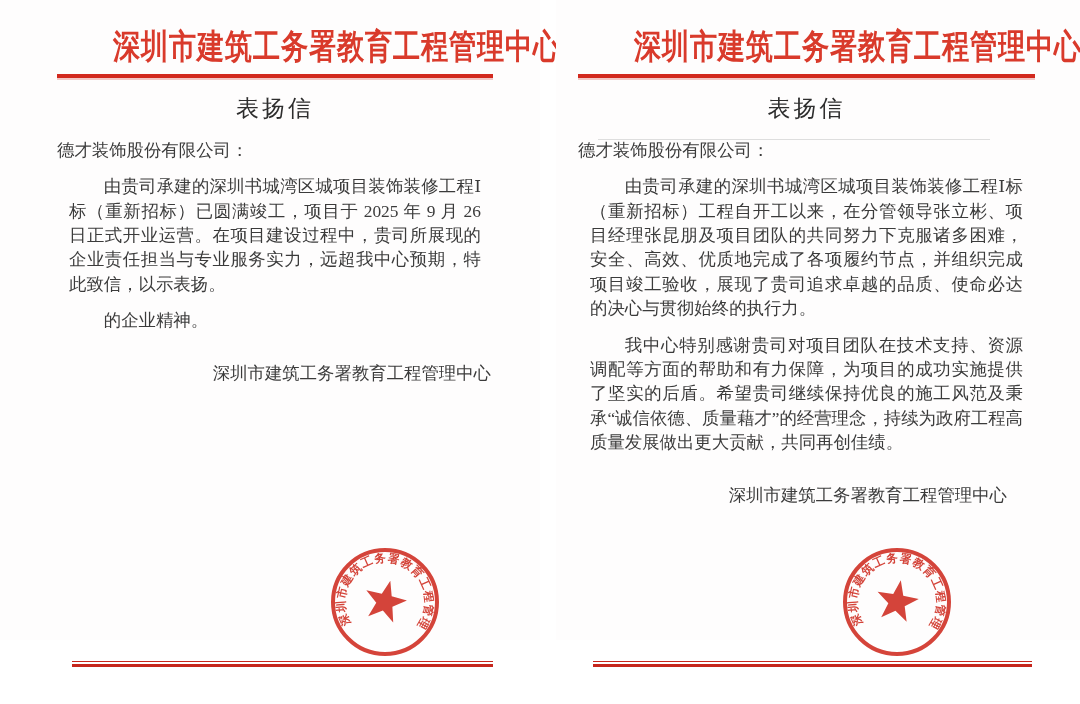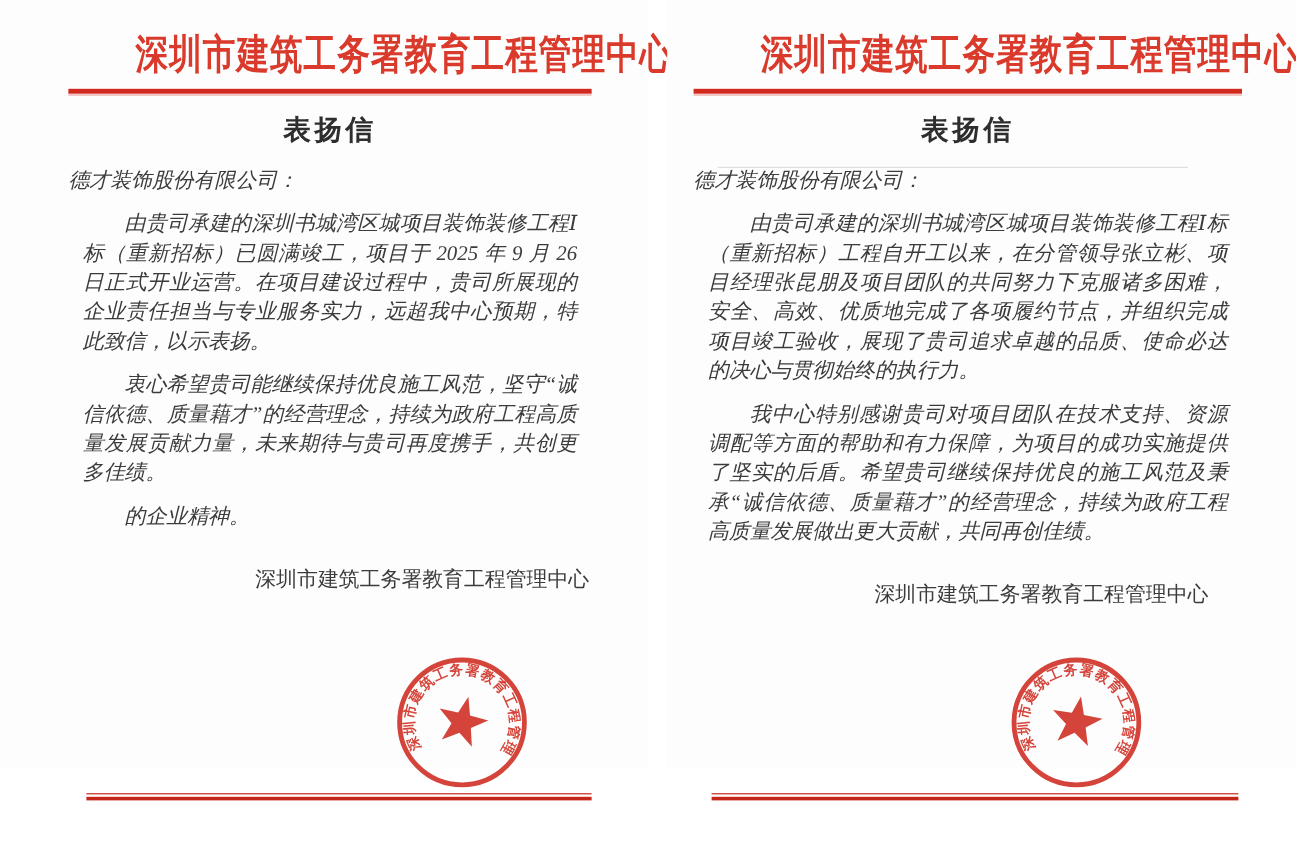--- a/index.html
+++ b/index.html
@@ -19,26 +19,26 @@
   .org{
     display:inline-block;font-size:34px;font-weight:bold;line-height:1.2;
     color:#d93a2b;letter-spacing:1px;
     transform:scaleX(0.8);transform-origin:center;
   }
   .header-rule{
     height:4px;background:#d2291e;margin-top:6px;
     box-shadow:0 2px 0 rgba(210,41,30,0.25);
   }
   .letter-title{
-    margin-top:15px;text-align:center;font-size:23px;font-weight:bold;
+    margin-top:15px;text-align:center;font-size:23px;font-weight:normal;
     color:#2e2e2e;letter-spacing:3px;position:relative;z-index:2;
   }
   .body-block{
     margin-top:14px;font-size:17.4px;line-height:24.4px;color:#3b3b3b;
-    text-align:justify;position:relative;z-index:1;font-style:italic;
+    text-align:justify;position:relative;z-index:1;
   }
   .salutation{margin:0;}
   p.para{margin:12px;text-indent:2em;}
   .sign-block{margin-top:28px;font-size:17.4px;line-height:24.4px;color:#3b3b3b;}
   .sig{text-align:right;}
   .left .sig{padding-right:2px;}
   .right .sig{padding-right:28px;}
   .date{text-align:right;}
   .left .date{padding-right:72px;}
   .right .date{padding-right:104px;}
@@ -73,21 +73,20 @@
   <div class="page left">
     <div class="content">
       <div class="org-wrap">
         <span class="org">深圳市建筑工务署教育工程管理中心</span>
       </div>
       <div class="header-rule"></div>
       <div class="letter-title">表扬信</div>
       <div class="body-block">
         <p class="salutation">德才装饰股份有限公司：</p>
         <p class="para">由贵司承建的深圳书城湾区城项目装饰装修工程Ⅰ标（重新招标）已圆满竣工，项目于 2025 年 9 月 26 日正式开业运营。在项目建设过程中，贵司所展现的企业责任担当与专业服务实力，远超我中心预期，特此致信，以示表扬。</p>
-        <p class="para">衷心希望贵司能继续保持优良施工风范，坚守“诚信依德、质量藉才”的经营理念，持续为政府工程高质量发展贡献力量，未来期待与贵司再度携手，共创更多佳绩。</p>
         <p class="para">的企业精神。</p>
       </div>
       <div class="sign-block">
         <div class="sig">深圳市建筑工务署教育工程管理中心</div>
       </div>
     </div>
     <svg class="seal" viewBox="-64 -64 128 128">
       <circle r="52" fill="none" stroke="#cf2a1e" stroke-width="4"></circle>
       <path id="sealArc0" d="M -33,23 A 40.2 40.2 0 1 1 33,23" fill="none"></path>
       <text><textPath href="#sealArc0" startOffset="2">深圳市建筑工务署教育工程管理中心</textPath></text>

